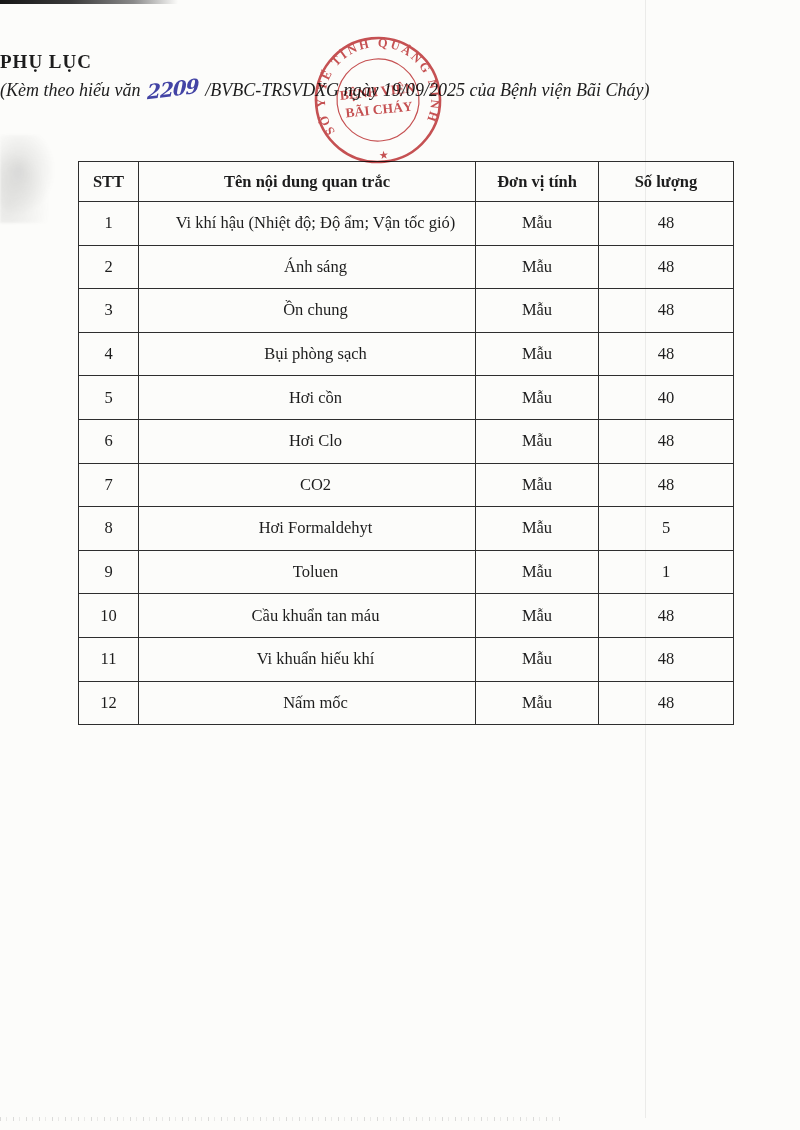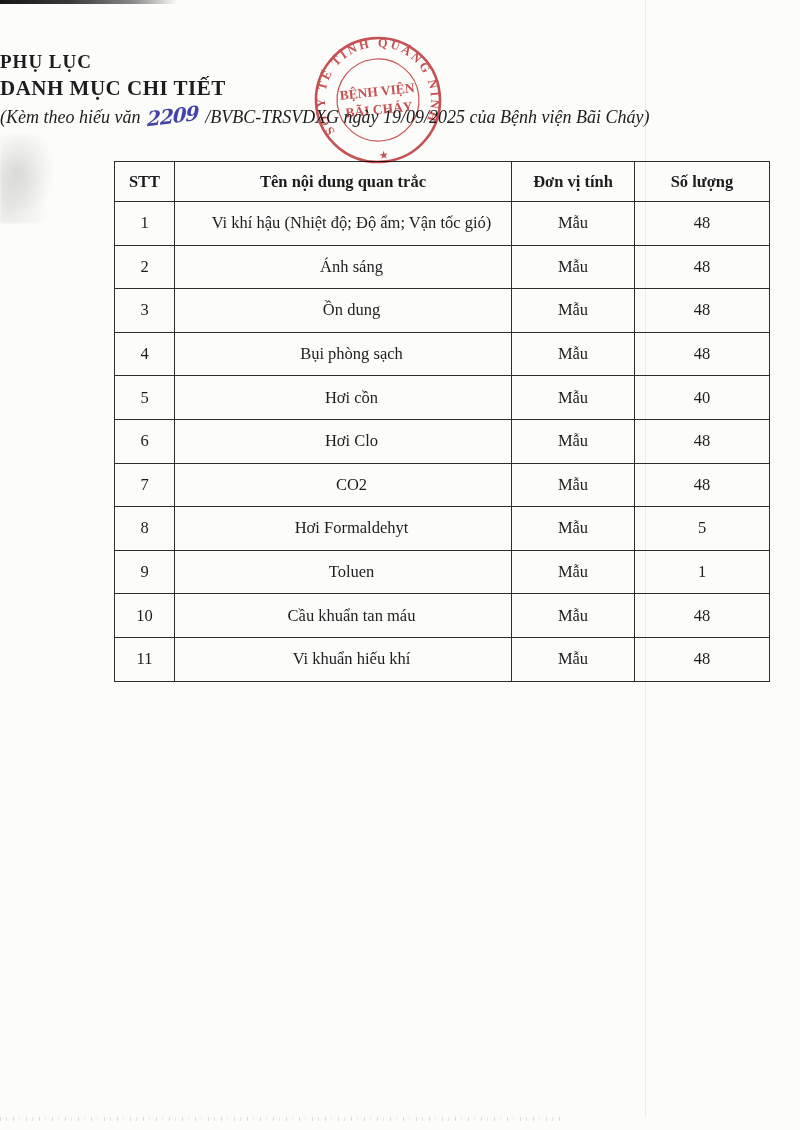--- a/index.html
+++ b/index.html
@@ -26,21 +26,20 @@
     transform:rotate(-7deg) skewX(-8deg);
     letter-spacing:-1px;
     margin:0 2px;
   }
 
   
   table.obs{
     position:absolute;top:161px;left:78px;width:655px;
     border-collapse:collapse;table-layout:fixed;
     background:transparent;
-    margin-left:36px;
   }
   table.obs th, table.obs td{
     border:1.7px solid #2e2e2e;
     text-align:center;
     font-size:16.5px;
     padding:0 4px;
     overflow:hidden;
   }
   table.obs thead th{height:39px;font-weight:bold;font-size:16.5px;}
   table.obs tbody td{height:42.6px;}
@@ -86,21 +85,20 @@
 
 <div class="page">
 
   <div class="strip-top"></div>
   <div class="vline"></div>
   <div class="smudge"></div>
   <div class="speckles-bottom"></div>
 
   <div class="titles">
     <div class="t1">PHỤ LỤC</div>
-    <div class="t2">DANH MỤC CHI TIẾT</div>
     <div class="ref">
       <span>(Kèm theo hiếu văn</span>
       <span class="hand" style="color: rgb(67, 68, 165);">2209</span>
       <span>/BVBC-TRSVDXG ngày 19/09/2025 của Bệnh viện Bãi Cháy)</span>
     </div>
   </div>
 
   <table class="obs">
     <colgroup>
       <col style="width:60px">
@@ -124,21 +122,21 @@
           <td>48</td>
         </tr>
         <tr>
           <td>2</td>
           <td class="c-name">Ánh sáng</td>
           <td>Mẫu</td>
           <td>48</td>
         </tr>
         <tr>
           <td>3</td>
-          <td class="c-name">Ồn dung</td>
+          <td class="c-name">Ồn chung</td>
           <td>Mẫu</td>
           <td>48</td>
         </tr>
         <tr>
           <td>4</td>
           <td class="c-name">Bụi phòng sạch</td>
           <td>Mẫu</td>
           <td>48</td>
         </tr>
         <tr>
@@ -173,20 +171,26 @@
         </tr>
         <tr>
           <td>10</td>
           <td class="c-name">Cầu khuẩn tan máu</td>
           <td>Mẫu</td>
           <td>48</td>
         </tr>
         <tr>
           <td>11</td>
           <td class="c-name">Vi khuẩn hiếu khí</td>
+          <td>Mẫu</td>
+          <td>48</td>
+        </tr>
+        <tr>
+          <td>12</td>
+          <td class="c-name">Nấm mốc</td>
           <td>Mẫu</td>
           <td>48</td>
         </tr>
       </tbody>
   </table>
 
   <svg class="stamp" viewBox="0 0 134 134">
     <circle cx="67" cy="67" r="62" stroke-width="2.6" stroke="#c13a3c"></circle>
     <circle cx="67" cy="67" r="41" stroke-width="1.2" stroke="#c13a3c"></circle>
     <defs>

